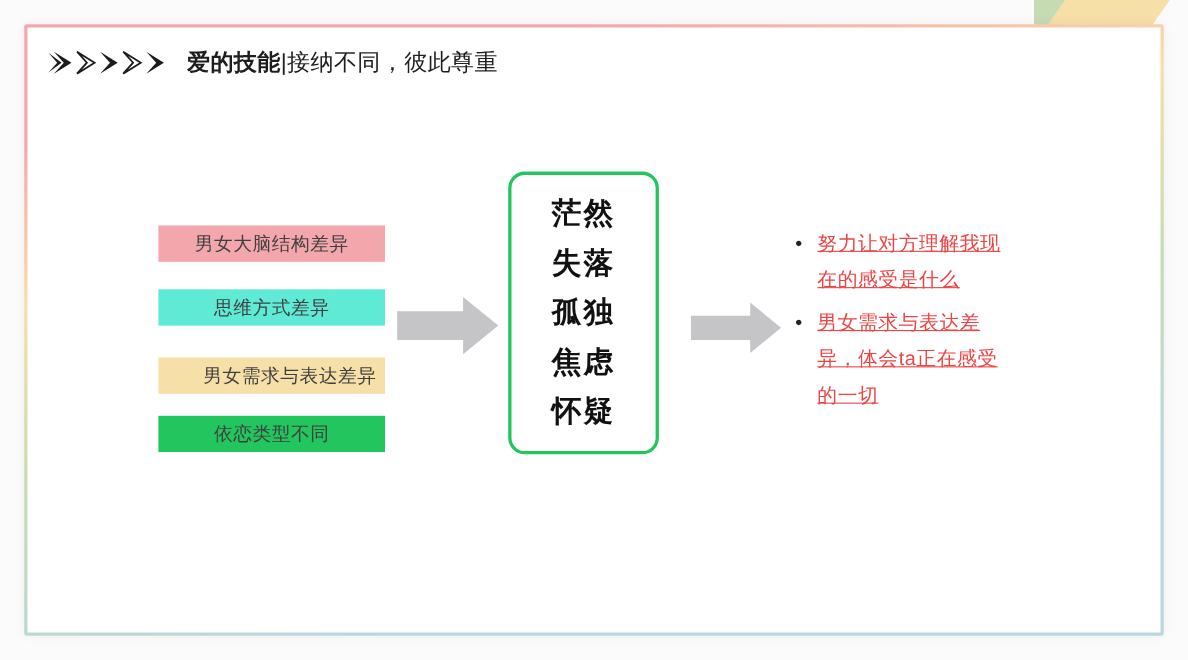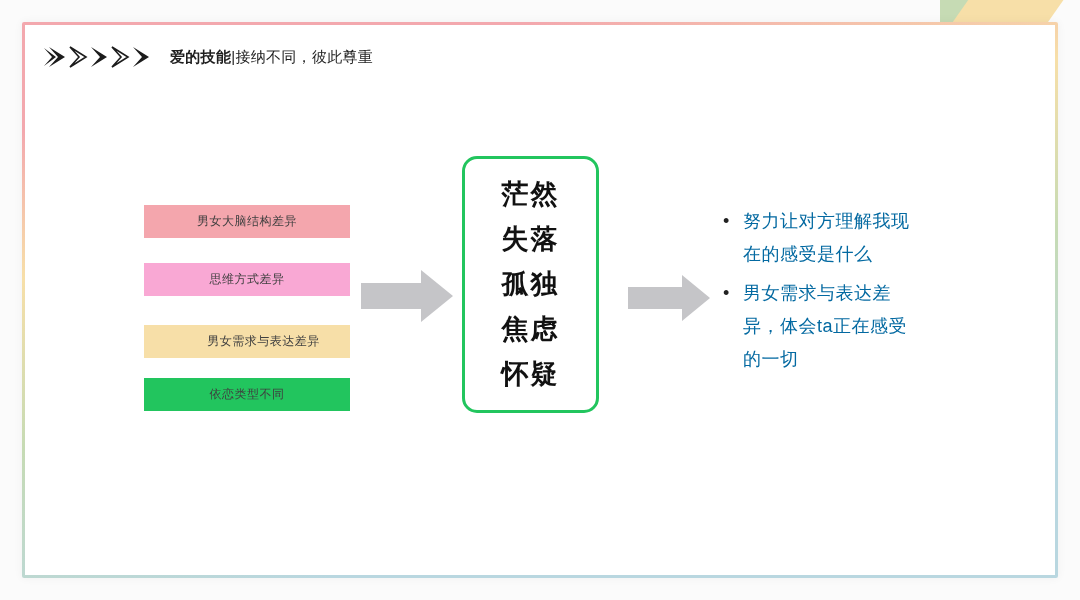--- a/index.html
+++ b/index.html
@@ -76,36 +76,36 @@
     left: 18px;
     top: 12px;
     display: flex;
     align-items: center;
     height: 40px;
   }
   #chevrons { display: flex; align-items: center; margin-right: 14px; }
   #chevrons svg { display: block; }
 
   #title-text {
-    font-size: 15px;
+    font-size: 21px;
     color: #1e1e1e;
     letter-spacing: 0.3px;
     white-space: nowrap;
   }
   #title-main { font-weight: bold; }
   #title-sub { font-weight: normal; }
 
   
   .cause-box {
     position: absolute;
     width: 206px;
     height: 33px;
     line-height: 33px;
     text-align: center;
-    font-size: 12px;
+    font-size: 17px;
     color: #3f3f3f;
     letter-spacing: 0.5px;
     white-space: nowrap;
   }
   #cause-0 { left: 119px; top: 180px; background: #f4a6ad; }
   #cause-1 { left: 119px; top: 238px; background: #c8dcb6; }
   #cause-2 { left: 119px; top: 300px; background: #f7dfa8; padding-left: 33px; }
   #cause-3 { left: 119px; top: 353px; background: #f4a6ad; }
 
   
@@ -154,23 +154,24 @@
     width: 20px;
     flex: 0 0 20px;
     font-size: 18px;
     line-height: 33px;
     color: #222;
     text-align: left;
   }
   .bullet-text {
     font-size: 18px;
     line-height: 33px;
-    color: #0369a1;
+    color: #ef4444;
     letter-spacing: 0.5px;
     width: 176px;
+    text-decoration: underline;
   }
 </style>
 </head>
 <body>
 
 <div id="slide">
 
   <div class="corner-stripes" id="stripes-tr">
     <div class="stripe s1" style="background:#f3a8ae"></div>
     <div class="stripe s2" style="background:#c6dbb4"></div>
@@ -194,21 +195,21 @@
             <path d="M27 1 L43 11 L27 21 L36 11 Z" fill="none" stroke="#1c1c1c" stroke-width="1.6"></path>
             <path d="M48 1 L64 11 L48 21 L57 11 Z" fill="#1c1c1c"></path>
             <path d="M69 1 L85 11 L69 21 L78 11 Z" fill="none" stroke="#1c1c1c" stroke-width="1.6"></path>
             <path d="M90 1 L106 11 L90 21 L99 11 Z" fill="#1c1c1c"></path>
           </svg>
         </span>
         <span id="title-text"><span id="title-main">爱的技能</span><span id="title-sub">|接纳不同，彼此尊重</span></span>
       </div>
 
       <div class="cause-box" id="cause-0" style="background: rgb(244, 166, 173);">男女大脑结构差异</div>
-      <div class="cause-box" id="cause-1" style="background: #f9a8d4;">思维方式差异</div>
+      <div class="cause-box" id="cause-1" style="background: #5eead4;">思维方式差异</div>
       <div class="cause-box" id="cause-2" style="background: rgb(247, 223, 168);">男女需求与表达差异</div>
       <div class="cause-box" id="cause-3" style="background: #22c55e;">依恋类型不同</div>
 
       <div class="arrow" id="arrow-1">
         <svg width="92" height="58" viewBox="0 0 92 58" aria-hidden="true">
           <path d="M0 16 L60 16 L60 3 L92 29 L60 55 L60 42 L0 42 Z" fill="#c5c5c8"></path>
         </svg>
       </div>
 
       <div id="emotions-box">

